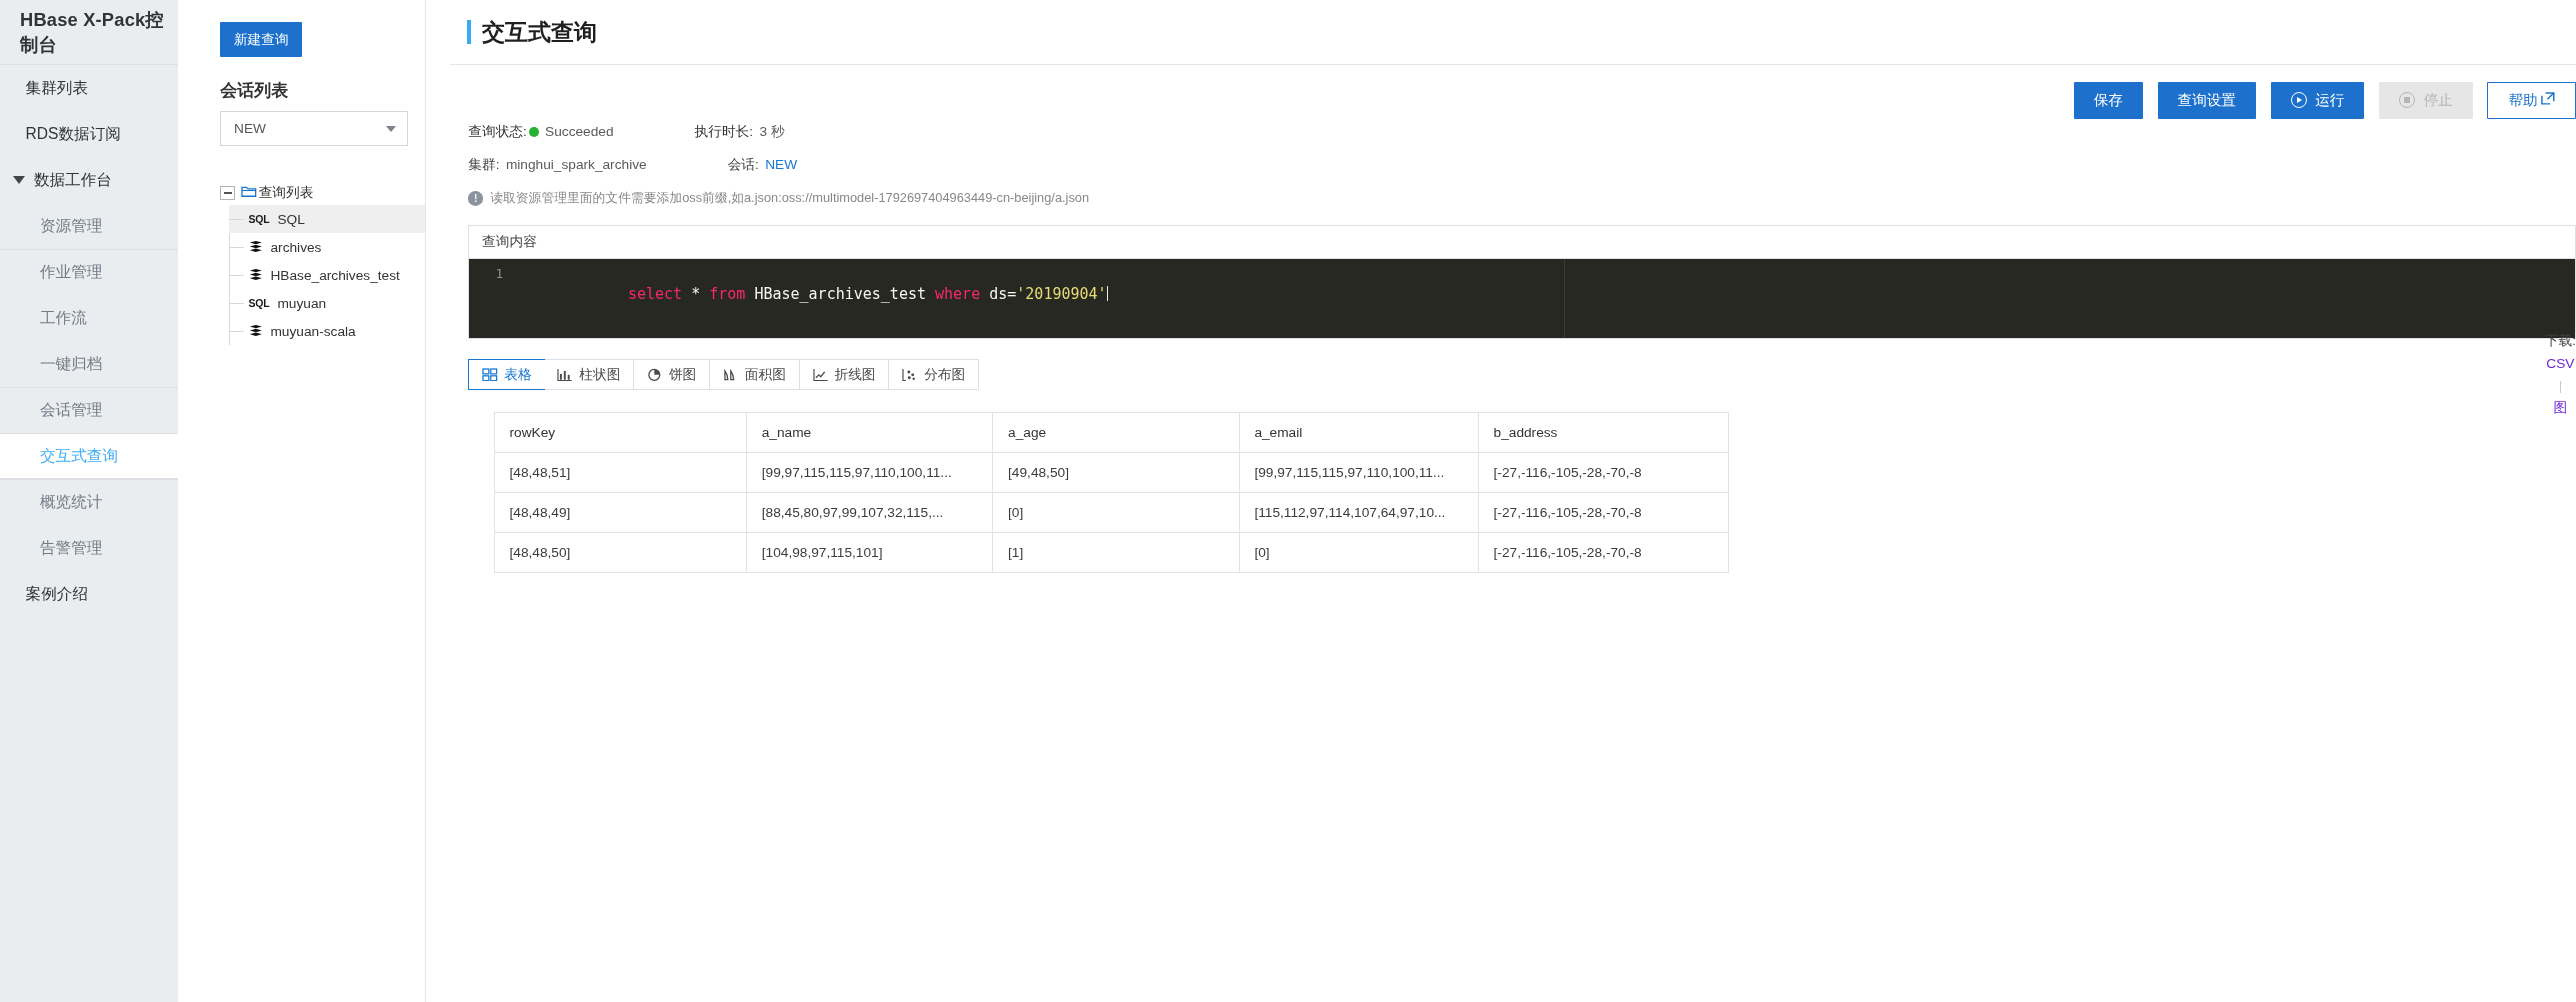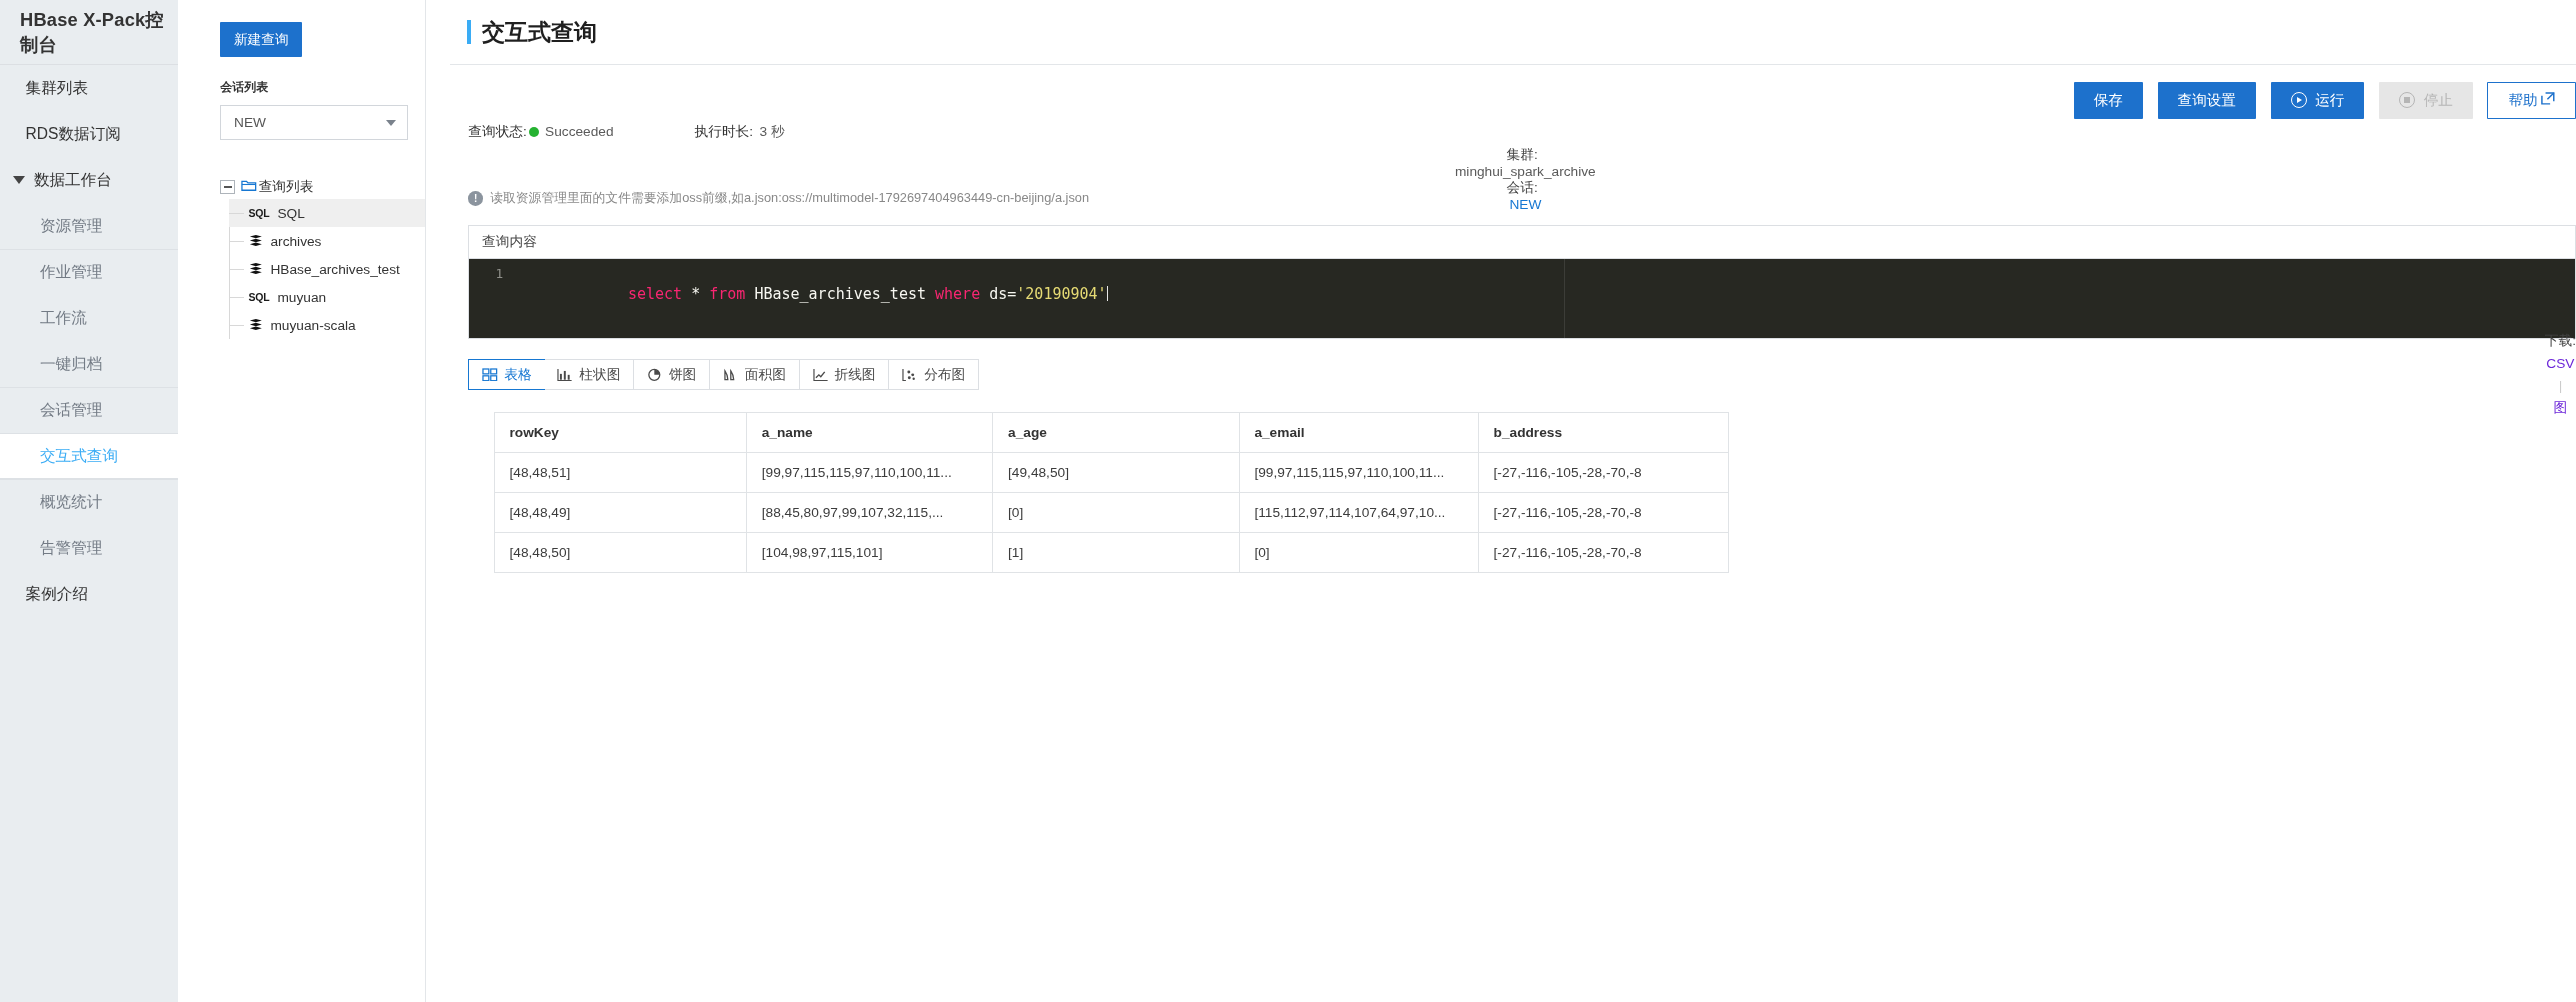--- a/index.html
+++ b/index.html
@@ -32,21 +32,21 @@
     border-top: 8.2px solid #444; margin-right: 9.1px;
   }
 
   
   .tree-panel { width: 224px; min-width: 224px; background: #fff; border-right: 0.9px solid #e3e6e9; padding: 22px 0 0 18.3px; }
   .new-query-btn {
     display: inline-flex; align-items: center; justify-content: center;
     width: 82px; height: 35px; background: #1d71cc; color: #fff;
     font-size: 13.7px; border: none; cursor: pointer; border-radius: 0.9px;
   }
-  .session-label { margin-top: 22px; font-size: 12px; color: #333; font-weight: 600; }
+  .session-label { margin-top: 22px; font-size: 17px; color: #333; font-weight: 600; }
   .session-select {
     margin-top: 9.1px; width: 188px; height: 35px; border: 0.9px solid #d2d6db; background: #fff;
     display: flex; align-items: center; justify-content: space-between;
     padding: 0 11px 0 12.8px; font-size: 13.7px; color: #555; cursor: pointer;
   }
   .chev {
     width: 0; height: 0; border-left: 5.5px solid transparent; border-right: 5.5px solid transparent;
     border-top: 6.4px solid #7a828c;
   }
   .tree { margin-top: 35px; font-size: 13.7px; color: #333; }
@@ -72,21 +72,21 @@
   .bar { width: 4.6px; height: 24px; background: #3aacf5; margin-right: 11px; }
   .page-title { font-size: 23px; color: #1f1f1f; }
 
   .content { flex: 1; padding: 20px 0 0 18.3px; background: #fff; overflow: hidden; position: relative; }
 
   .status-row { display: flex; align-items: center; height: 29px; font-size: 13.7px; color: #444; margin-top: 32px; }
   .status-row .lbl { color: #333; }
   .dot-green { width: 10px; height: 10px; border-radius: 50%; background: #25b231; display: inline-block; margin: 0 6.4px 0 1.8px; }
   .succ { color: #5a5a5a; }
   .gap { width: 81px; }
-  .meta-row { display: flex; align-items: center; height: 37px; font-size: 13.7px; color: #444; flex-direction: column; }
+  .meta-row { display: flex; align-items: center; height: 37px; font-size: 13.7px; color: #444; }
   .meta-val { color: #5a5a5a; margin-left: 6.4px; }
   .link-blue { color: #1677d2; margin-left: 6.4px; cursor: pointer; }
 
   .hint-row { display: flex; align-items: center; height: 31px; font-size: 12.8px; color: #888; }
   .warn-ico { width: 14.6px; height: 14.6px; border-radius: 50%; background: #8b949e; color: #fff; font-size: 10px; font-weight: bold;
               display: flex; align-items: center; justify-content: center; margin-right: 7.3px; }
 
   .actions { position: absolute; right: 0; top: 16.5px; display: flex; align-items: center; gap: 14.6px; }
   .btn { height: 37px; padding: 0 20px; font-size: 14.6px; border: none; cursor: pointer; display: inline-flex; align-items: center; justify-content: center; gap: 8.2px; border-radius: 0.9px; }
   .btn-primary { background: #1d71cc; color: #fff; padding-left: 20px; }
@@ -119,21 +119,21 @@
   .download { position: absolute; right: 0; font-size: 13.7px; color: #444; display: flex; align-items: center; gap: 6.4px; flex-direction: column; }
   .download .dl-link { color: #6d28d9; cursor: pointer; }
   .download .pipe { color: #ccc; }
 
   .table-area { margin-top: 22px; }
   table.result { border-collapse: collapse; width: 1235px; margin-left: 25.6px; table-layout: fixed; font-size: 13.7px; }
   table.result th, table.result td {
     border: 0.9px solid #e0e3e6; height: 40px; padding: 0 14.6px; text-align: left;
     color: #3c3c3c; white-space: nowrap; overflow: hidden; text-overflow: ellipsis;
   }
-  table.result th { font-weight: bold; color: #333; }
+  table.result th { font-weight: normal; color: #333; }
   .c0 { width: 212px; } .c1 { width: 207px; } .c2 { width: 207px; } .c3 { width: 201px; } .c4 { width: 210px; }
 </style>
 </head>
 <body>
 
 <div class="app">
 
   <aside class="sidebar">
     <div class="sb-brand">HBase X-Pack控制台</div>
     <nav class="sb-nav" id="sbnav">

